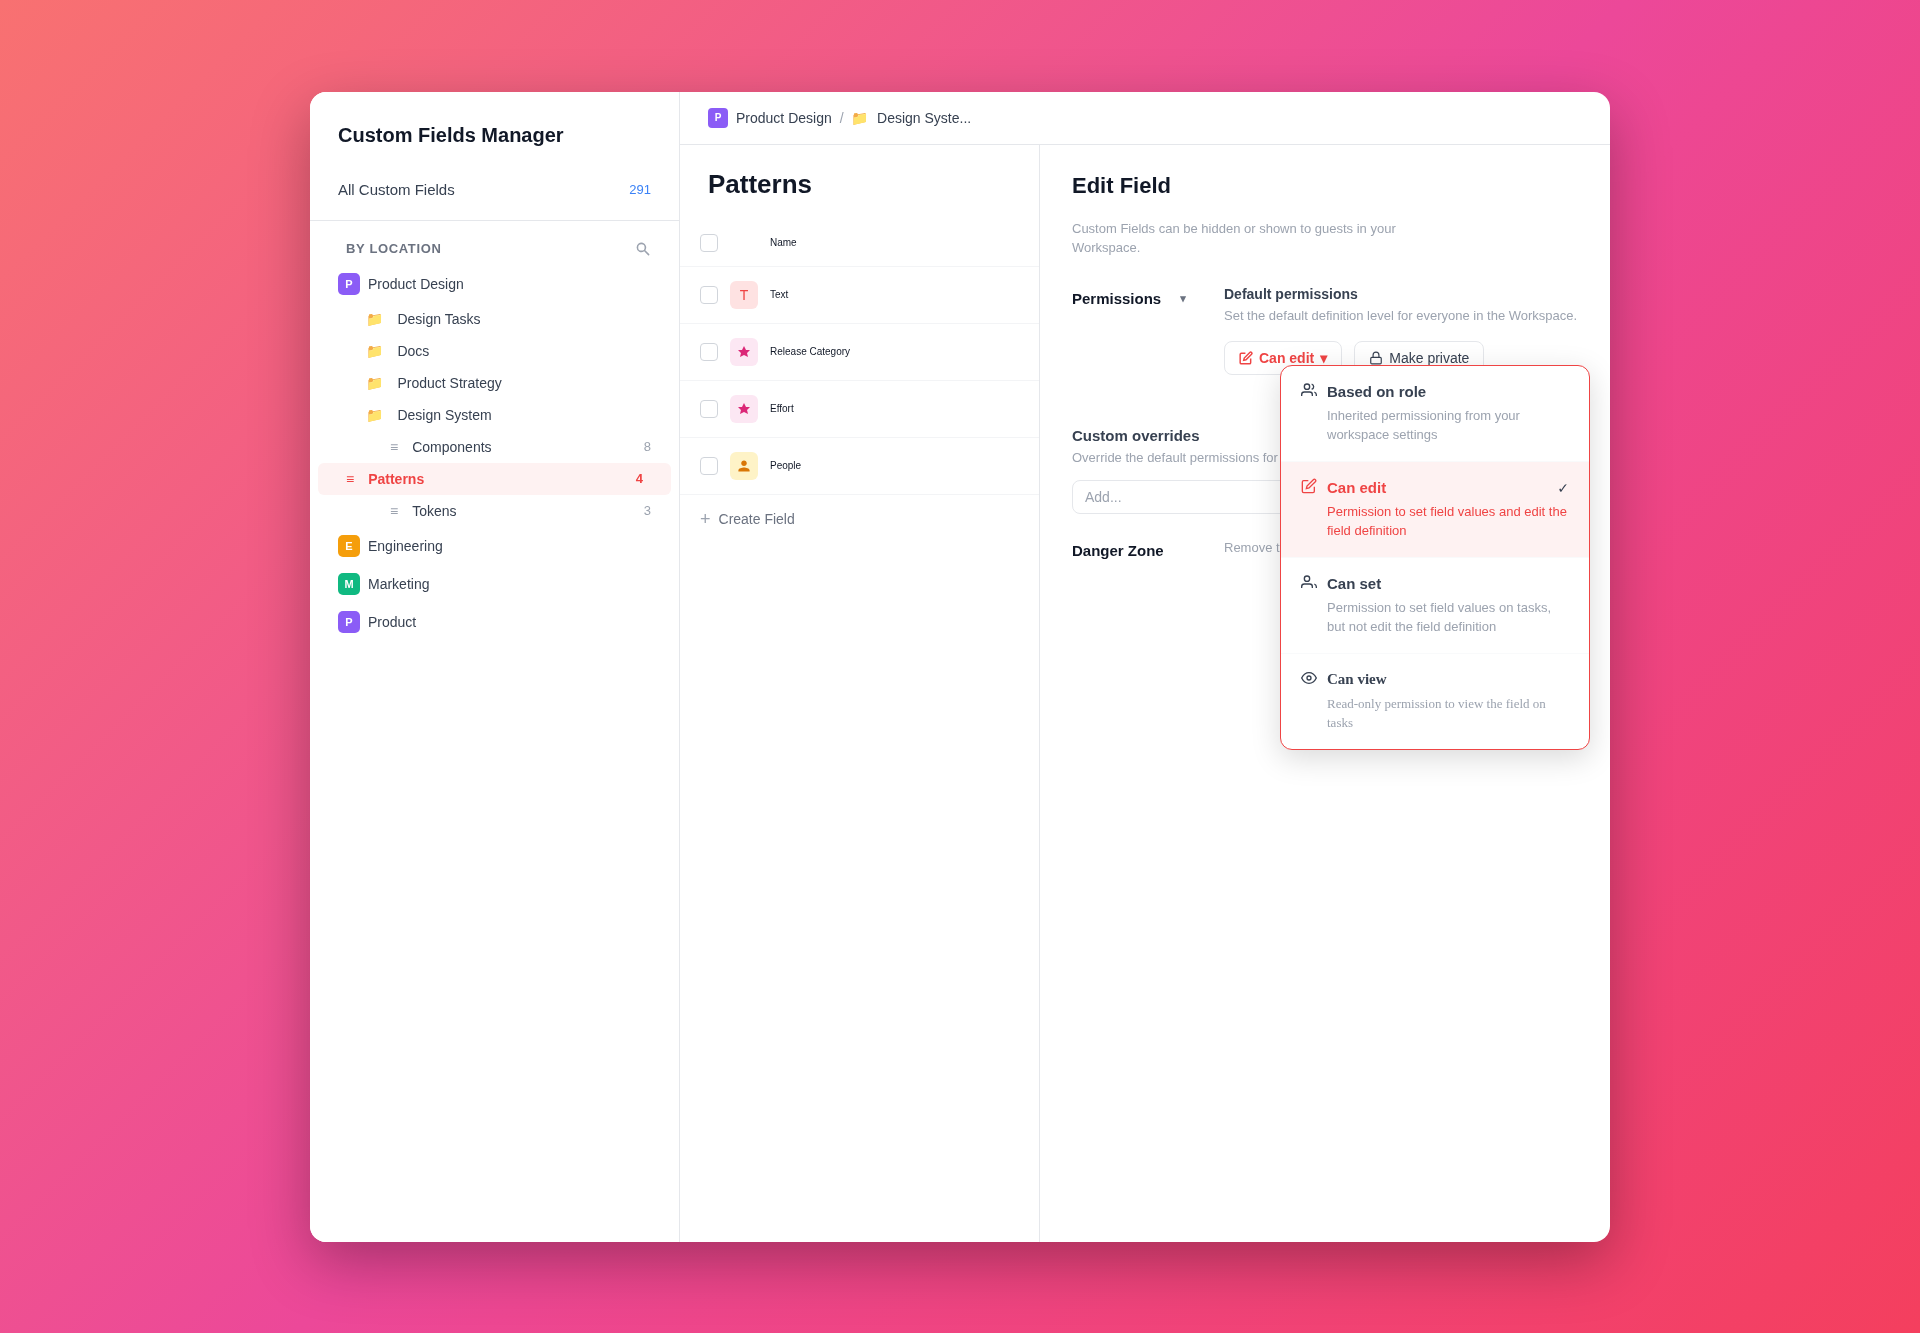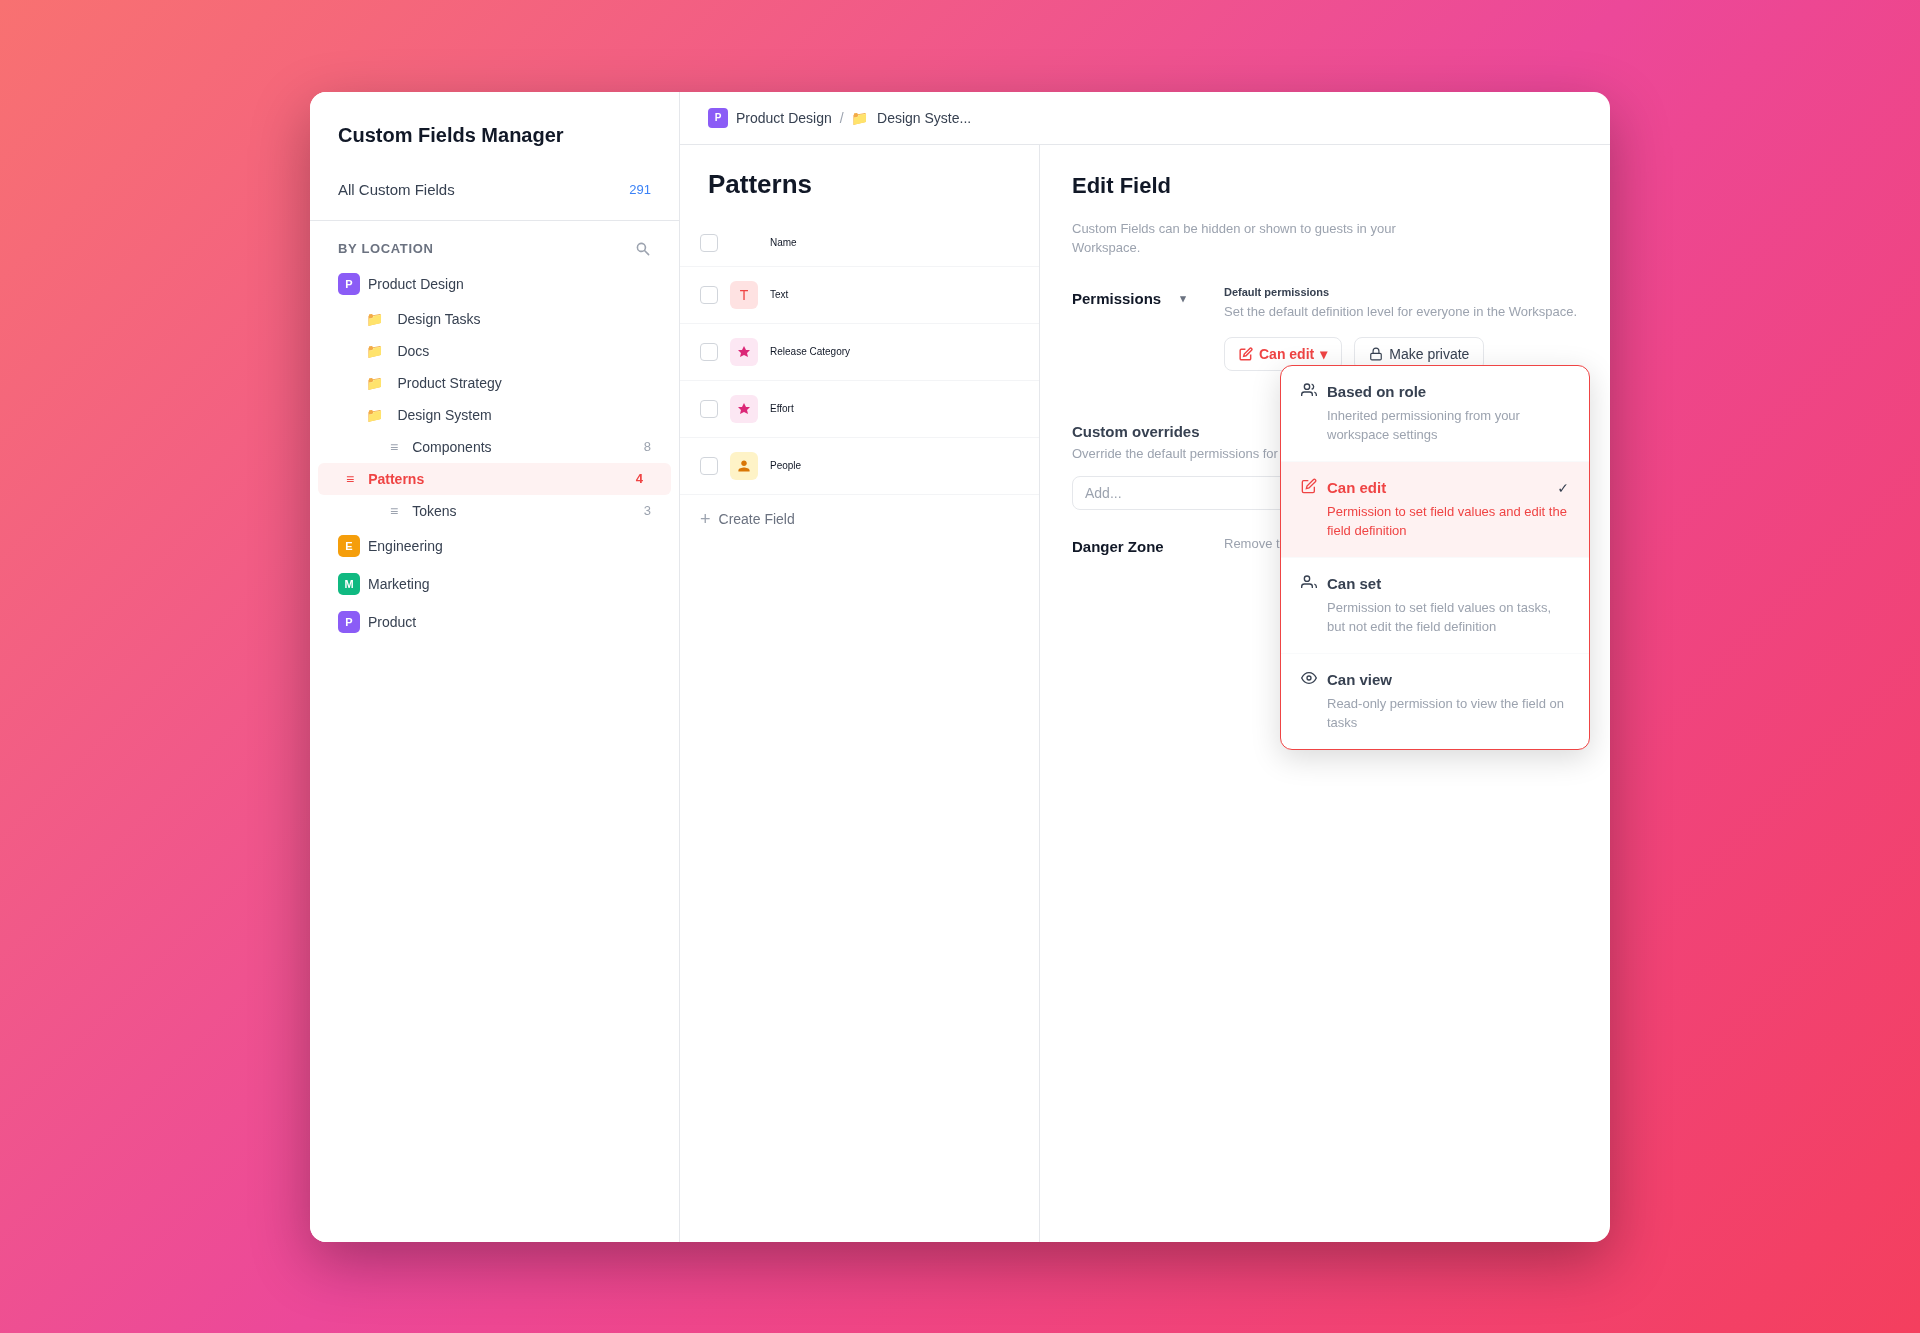--- a/index.html
+++ b/index.html
@@ -61,20 +61,21 @@
     .by-location-header {
       display: flex;
       align-items: center;
       justify-content: space-between;
       padding: 8px 28px;
       font-size: 13px;
       font-weight: 600;
       color: #6b7280;
       text-transform: uppercase;
       letter-spacing: 0.05em;
+      margin-left: 8px;
     }
     .search-icon-sm {
       width: 16px;
       height: 16px;
       cursor: pointer;
       color: #9ca3af;
     }
     .location-item {
       display: flex;
       align-items: center;
@@ -248,21 +249,21 @@
       margin-top: 4px;
     }
     .permissions-dropdown-arrow {
       font-size: 11px;
       color: #6b7280;
     }
     .permissions-content {
       flex: 1;
     }
     .default-permissions-title {
-      font-size: 11px;
+      font-size: 14px;
       font-weight: 600;
       color: #374151;
       margin-bottom: 4px;
     }
     .default-permissions-desc {
       font-size: 13px;
       color: #9ca3af;
       line-height: 1.5;
       margin-bottom: 16px;
     }
@@ -309,21 +310,21 @@
       border-radius: 12px;
       box-shadow: 0 8px 30px rgba(0,0,0,0.15);
       z-index: 100;
       overflow: hidden;
     }
     .dropdown-item {
       padding: 16px 20px;
       cursor: pointer;
       border-bottom: 1px solid #f9fafb;
     }
-    .dropdown-item:last-child { border-bottom: none; }
+    .dropdown-item:last-child { border-bottom: none; font-family: Liberation Serif, serif; }
     .dropdown-item.active { background: #fef2f2; }
     .dropdown-item-header {
       display: flex;
       align-items: center;
       gap: 10px;
       margin-bottom: 4px;
     }
     .dropdown-item-icon { font-size: 16px; color: #374151; }
     .dropdown-item-icon.red { color: #ef4444; }
     .dropdown-item-title {

